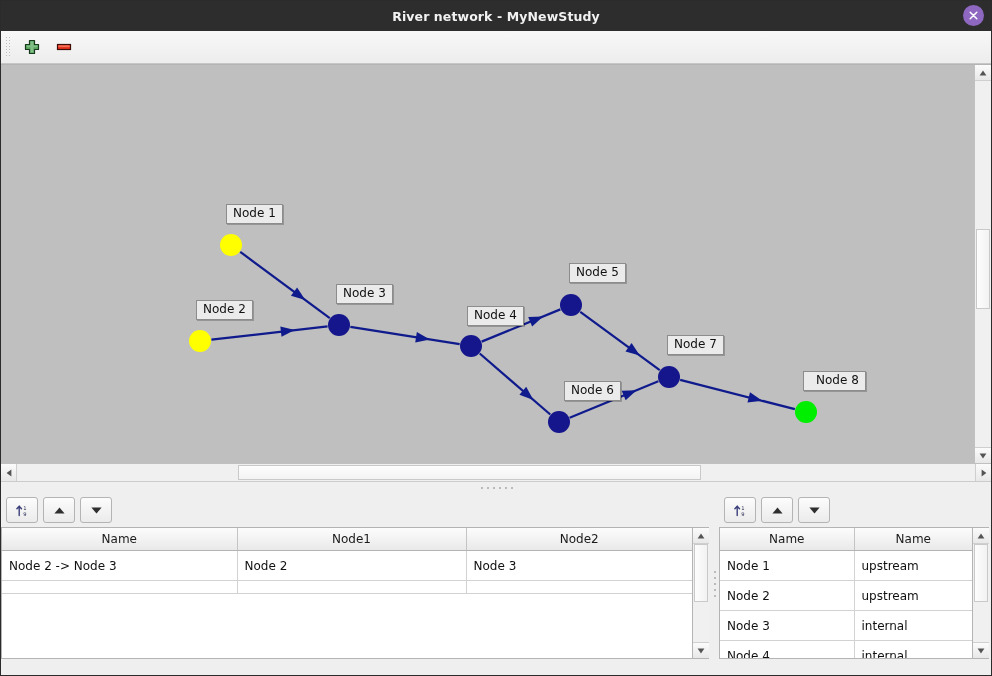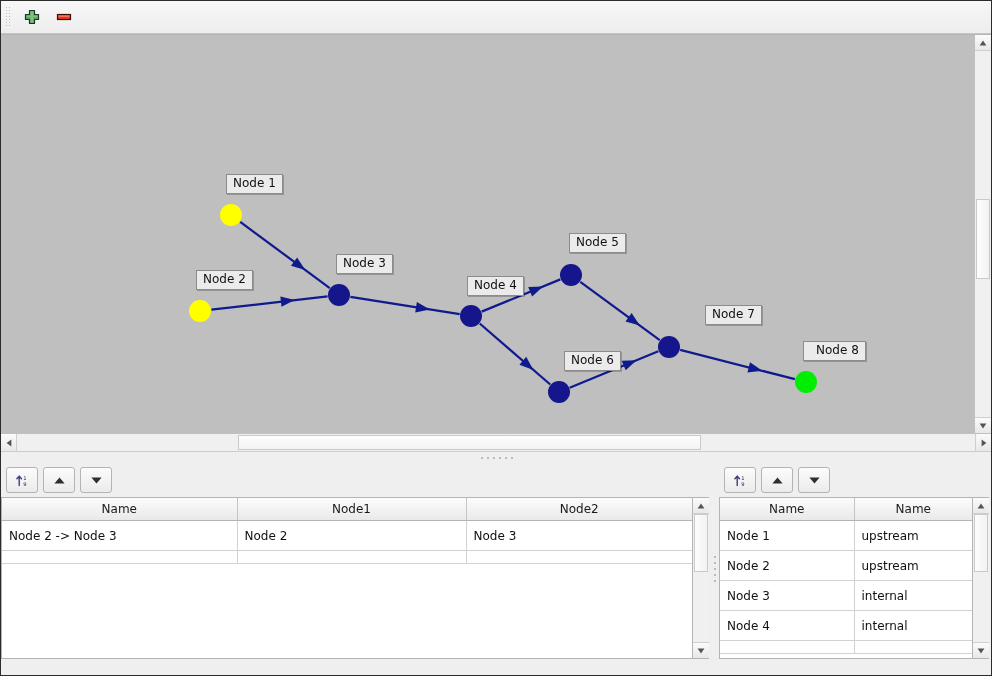--- a/index.html
+++ b/index.html
@@ -268,20 +268,28 @@
     white-space: nowrap;
   }
   table.grid tbody td:last-child { border-right: none; }
   table.grid tbody tr.filler td { height: 12px; }
 </style>
 </head>
 <body>
 
 <div id="window">
 
+  <div id="titlebar">
+    <span id="title-text">River network - MyNewStudy</span>
+    <div id="close-button">
+      <svg width="11" height="11" viewBox="0 0 11 11">
+        <path d="M2.2 2.2 L8.8 8.8 M8.8 2.2 L2.2 8.8" stroke="#ffffff" stroke-width="1.5" stroke-linecap="round"></path>
+      </svg>
+    </div>
+  </div>
 
   <div id="toolbar">
     <div class="tb-grip"></div>
     <div class="tb-btn" title="add">
       <svg width="18" height="18" viewBox="0 0 18 18">
         <path d="M6.5 2.5 H11.5 V6.5 H15.5 V11.5 H11.5 V15.5 H6.5 V11.5 H2.5 V6.5 H6.5 Z" fill="#5aa45f" stroke="#17391d" stroke-width="1.2" stroke-linejoin="round"></path>
         <path d="M7.5 3.6 H10.4 V7.5 H14.4 V9.2 H10.4 V14.4 H7.5 V9.2 H3.6 V7.5 H7.5 Z" fill="#8fc894" opacity="0.75"></path>
       </svg>
     </div>
     <div class="tb-btn" title="delete">
@@ -329,21 +337,21 @@
             <circle cx="805" cy="347" r="11" fill="#00ee00"></circle>
           </g>
       </svg>
       <div id="labels-layer">
           <div class="node-label" style="left: 225px; top: 139px;">Node 1</div>
           <div class="node-label" style="left: 195px; top: 235px;">Node 2</div>
           <div class="node-label" style="left: 335px; top: 219px;">Node 3</div>
           <div class="node-label" style="left: 466px; top: 241px;">Node 4</div>
           <div class="node-label" style="left: 568px; top: 198px;">Node 5</div>
           <div class="node-label" style="left: 563px; top: 316px;">Node 6</div>
-          <div class="node-label" style="left: 704px; top: 270px;">Node 7</div>
+          <div class="node-label" style="left: 666px; top: 270px;">Node 7</div>
           <div class="node-label" style="left: 802px; top: 306px; padding-left: 12px;">Node 8</div>
         </div>
     </div>
 
     <div class="vscroll">
       <div class="sb-arrow top">
         <svg width="8" height="6" viewBox="0 0 8 6">
           <path d="M4 0.6 L7.4 5.4 L0.6 5.4 Z" fill="#545454"></path>
         </svg>
       </div>

